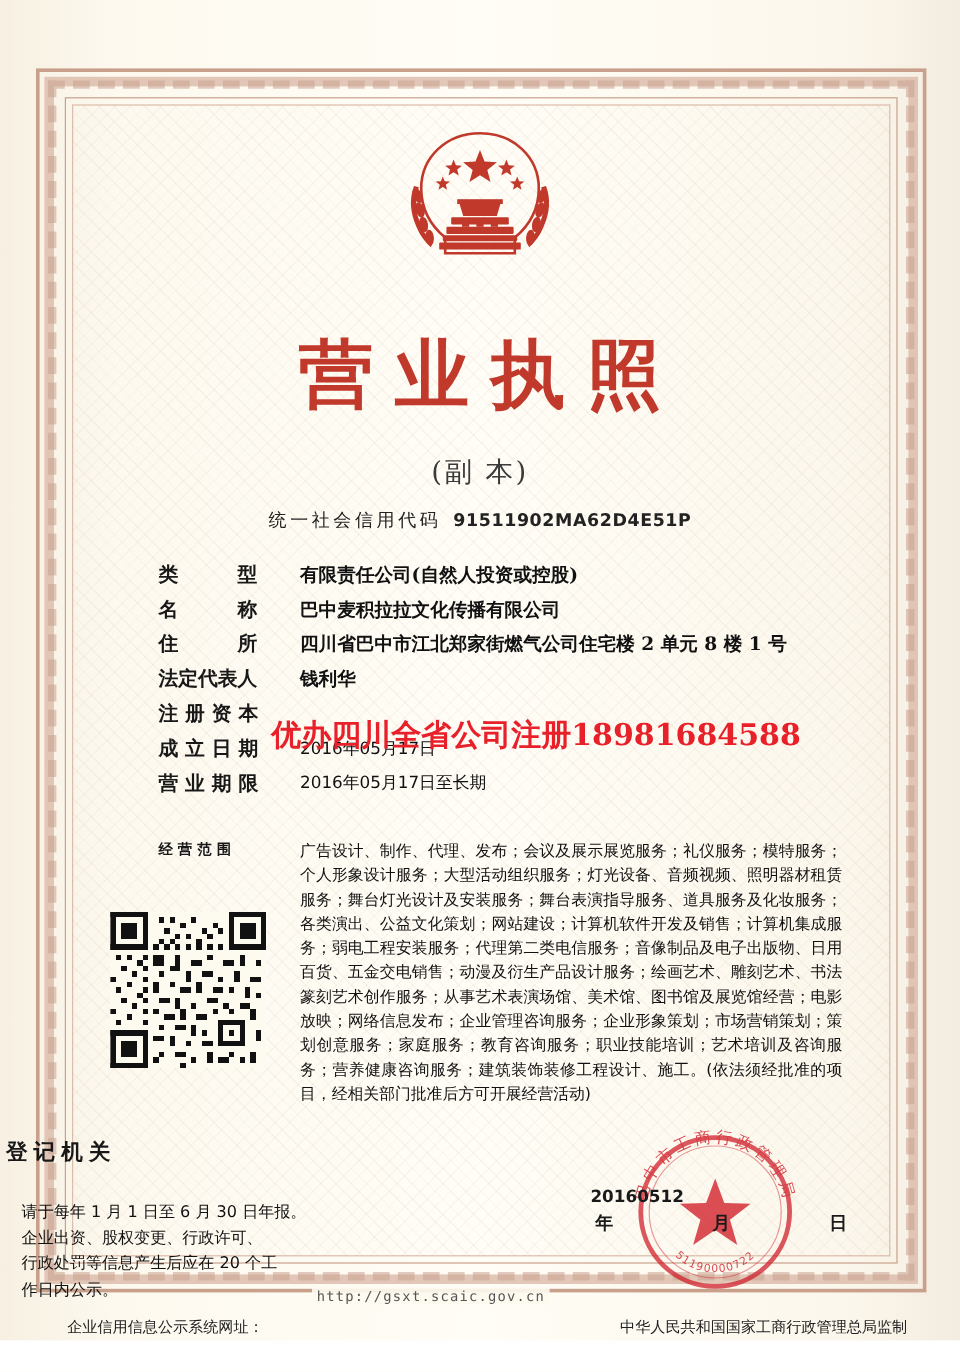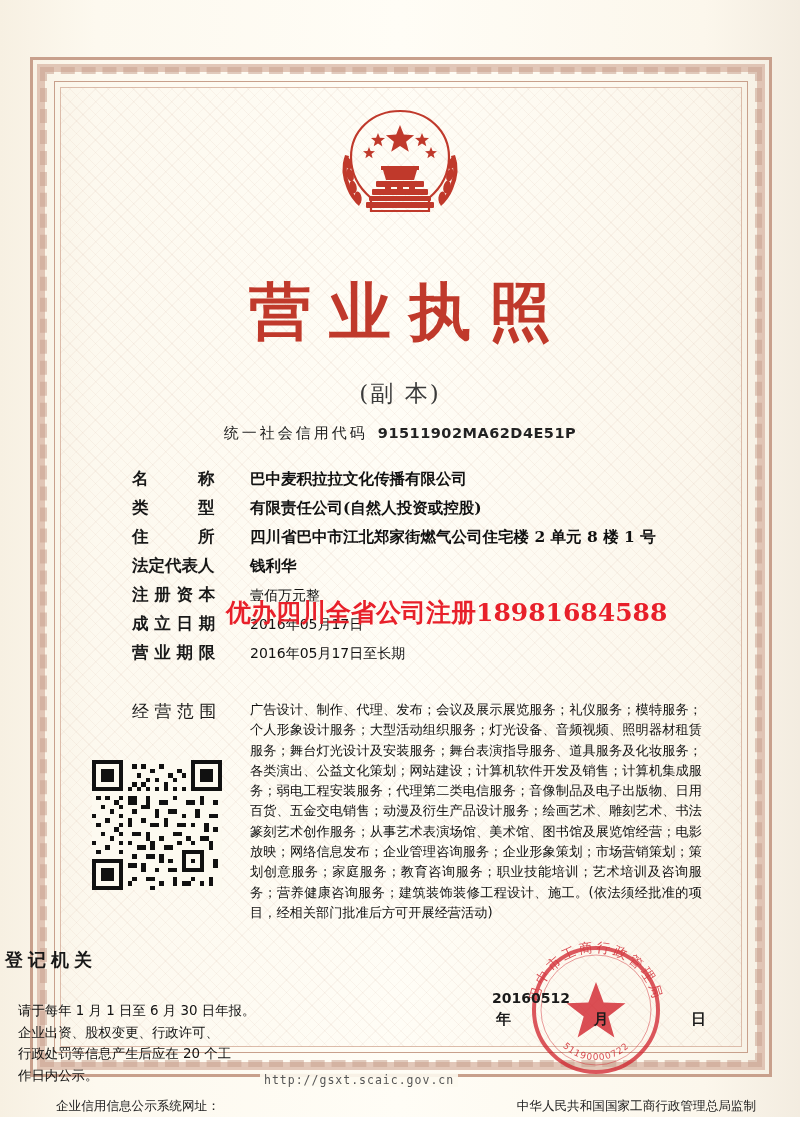--- a/index.html
+++ b/index.html
@@ -166,22 +166,22 @@
     line-height: 20.3px;
     color: #111;
     text-align: justify;
   }
   .scope-label {
     position: absolute;
     left: 132px;
     top: 700px;
     width: 110px;
     font-family: "DejaVu Serif", serif;
-    font-size: 17px;
-    font-weight: normal;
+    font-size: 12px;
+    font-weight: bold;
     color: #181818;
     display: flex;
     justify-content: space-between;
   }
 
   
   .qr {
     position: absolute;
     left: 92px;
     top: 760px;
@@ -363,38 +363,37 @@
 
   <div class="title">营业执照</div>
   <div class="subtitle">(副 本)</div>
 
   <div class="credit-code">
     <span>统一社会信用代码</span><span class="cc-num">91511902MA62D4E51P</span>
   </div>
 
   <div class="fields">
     <div class="row">
+      <div class="row-label">类　　　型</div>
+      <div class="row-value serif">有限责任公司(自然人投资或控股)</div>
+    </div>
+    <div class="row">
       <div class="row-label">名　　　称</div>
       <div class="row-value serif">巴中麦积拉拉文化传播有限公司</div>
-    </div>
-    <div class="row">
-      <div class="row-label">类　　　型</div>
-      <div class="row-value serif">有限责任公司(自然人投资或控股)</div>
     </div>
     <div class="row address">
       <div class="row-label">住　　　所</div>
       <div class="row-value serif">四川省巴中市江北郑家街燃气公司住宅楼 2 单元 8 楼 1 号</div>
     </div>
     <div class="row">
       <div class="row-label">法定代表人</div>
       <div class="row-value serif">钱利华</div>
     </div>
     <div class="row small">
       <div class="row-label">注 册 资 本</div>
-      <div class="row-value">壹佰万元整</div>
     </div>
     <div class="row small">
       <div class="row-label">成 立 日 期</div>
       <div class="row-value">2016年05月17日</div>
     </div>
     <div class="row small">
       <div class="row-label">营 业 期 限</div>
       <div class="row-value">2016年05月17日至长期</div>
     </div>
   </div>

